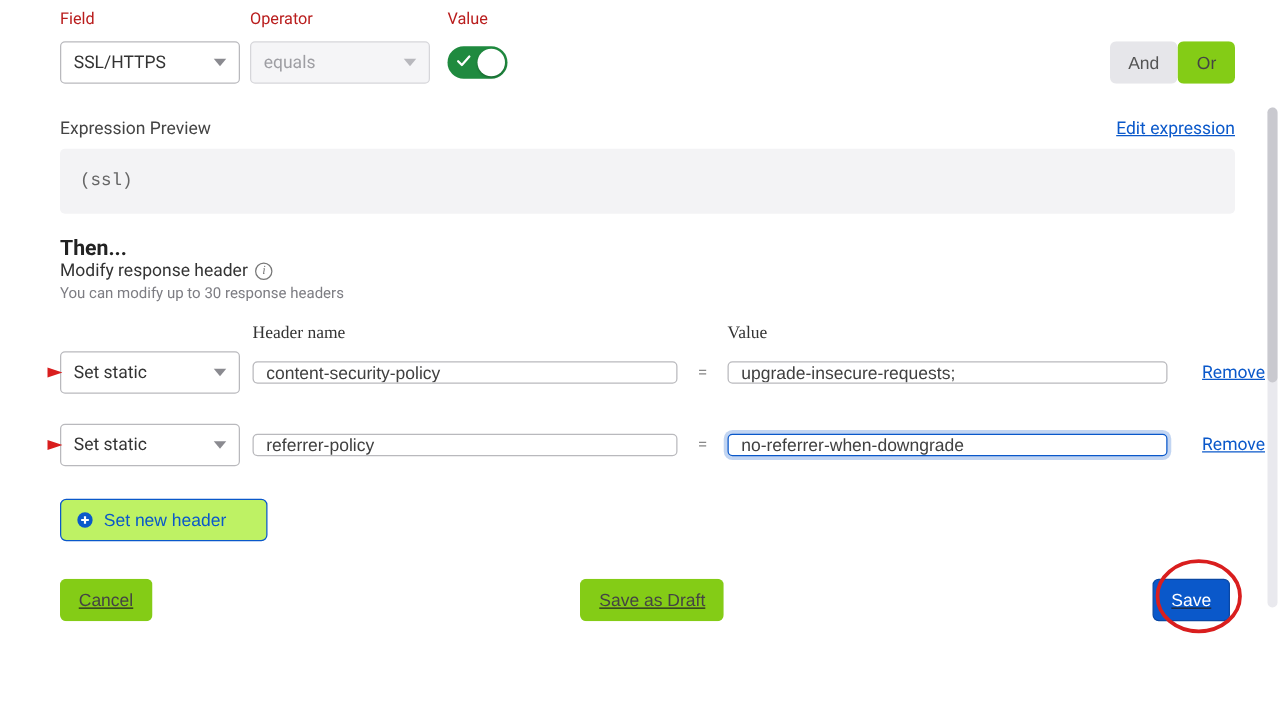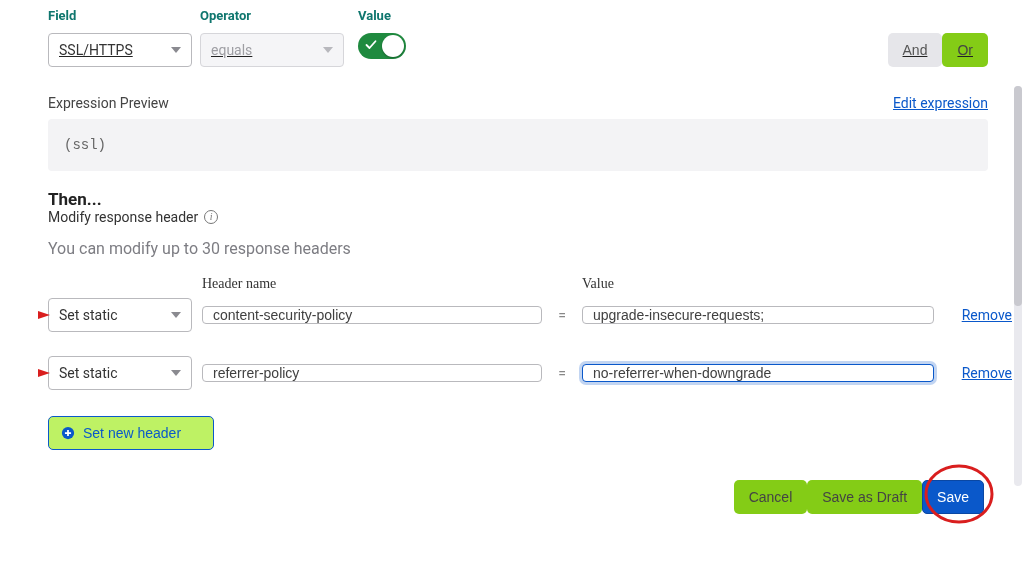--- a/index.html
+++ b/index.html
@@ -17,24 +17,24 @@
   .page {
     padding: 0 0 0 0;
     position: relative;
   }
   .content {
     margin-left: 48px;
     margin-right: 36px;
   }
   .labels-row { display:flex; gap:0; padding-top:8px; }
   .top-row {
-    display:flex; align-items:flex-start; margin-top:6px;text-decoration:underline;
+    display:flex; align-items:center; margin-top:6px;
   }
   .field-label, .operator-label, .value-label {
-    font-size:13px; color:#0f766e; margin-bottom:4px;font-weight:bold;
+    font-size:13px; color:#b91c1c; margin-bottom:4px;
   }
   .col-field   { width:144px; }
   .col-operator{ width:144px; margin-left:8px; }
   .col-value   { width:80px;  margin-left:14px; }
 
   .dropdown {
     display:flex; align-items:center; justify-content:space-between;
     height:34px; padding:0 10px;
     border:1px solid #b9b9bd; border-radius:4px;
     background:#fff; cursor:pointer;
@@ -97,21 +97,21 @@
   }
 
   .then-title { font-weight:700; font-size:17px; margin-top:18px; }
   .subtitle-row { display:flex; align-items:center; gap:6px; margin-top:0; font-size:14px; color:#333;}
   .info-icon {
     width:14px; height:14px; border:1.2px solid #777; border-radius:50%;
     display:inline-flex; align-items:center; justify-content:center;
     font-size:10px; color:#777; font-family:Georgia,serif; font-style:italic;
     line-height:1;
   }
-  .small-caption { font-size:16px; color:#7d7d83; margin-top:14px; }
+  .small-caption { font-size:12px; color:#7d7d83; margin-top:2px; }
 
   
   .hdr-grid {
     margin-top:18px;
   }
   .hdr-labels {
     display:grid;
     grid-template-columns:144px 340px 20px 352px 68px;
     column-gap:10px;
     font-size:14px; color:#333; margin-bottom:6px;font-family:Liberation Serif, serif;
@@ -136,22 +136,22 @@
 
   
   .arrow {
     position:absolute; left:-40px; width:42px; height:22px; top:6px;
   }
   .arrow svg { width:42px; height:22px; display:block; }
   .arrow path, .arrow polygon { fill:#d91e1e; }
 
   
   .footer {
-    margin-top:30px; display:flex; justify-content:flex-end; gap:0;
-    position:relative; padding-right:4px;
+    margin-top:30px; display:flex; justify-content:space-between; gap:0;
+    position:relative; padding-right:4px;text-decoration:underline;
   }
   .save-circle {
     position:absolute; right:-8px; top:-18px; width:74px; height:64px;
     pointer-events:none;
   }
   .save-circle ellipse { fill:none; stroke:#d91e1e; stroke-width:3; }
 
   .plus-icon svg { width:14px; height:14px; display:block; }
   .plus-icon svg circle { fill:#0a58ca; }
   .plus-icon svg path { stroke:#fff; stroke-width:2; }

